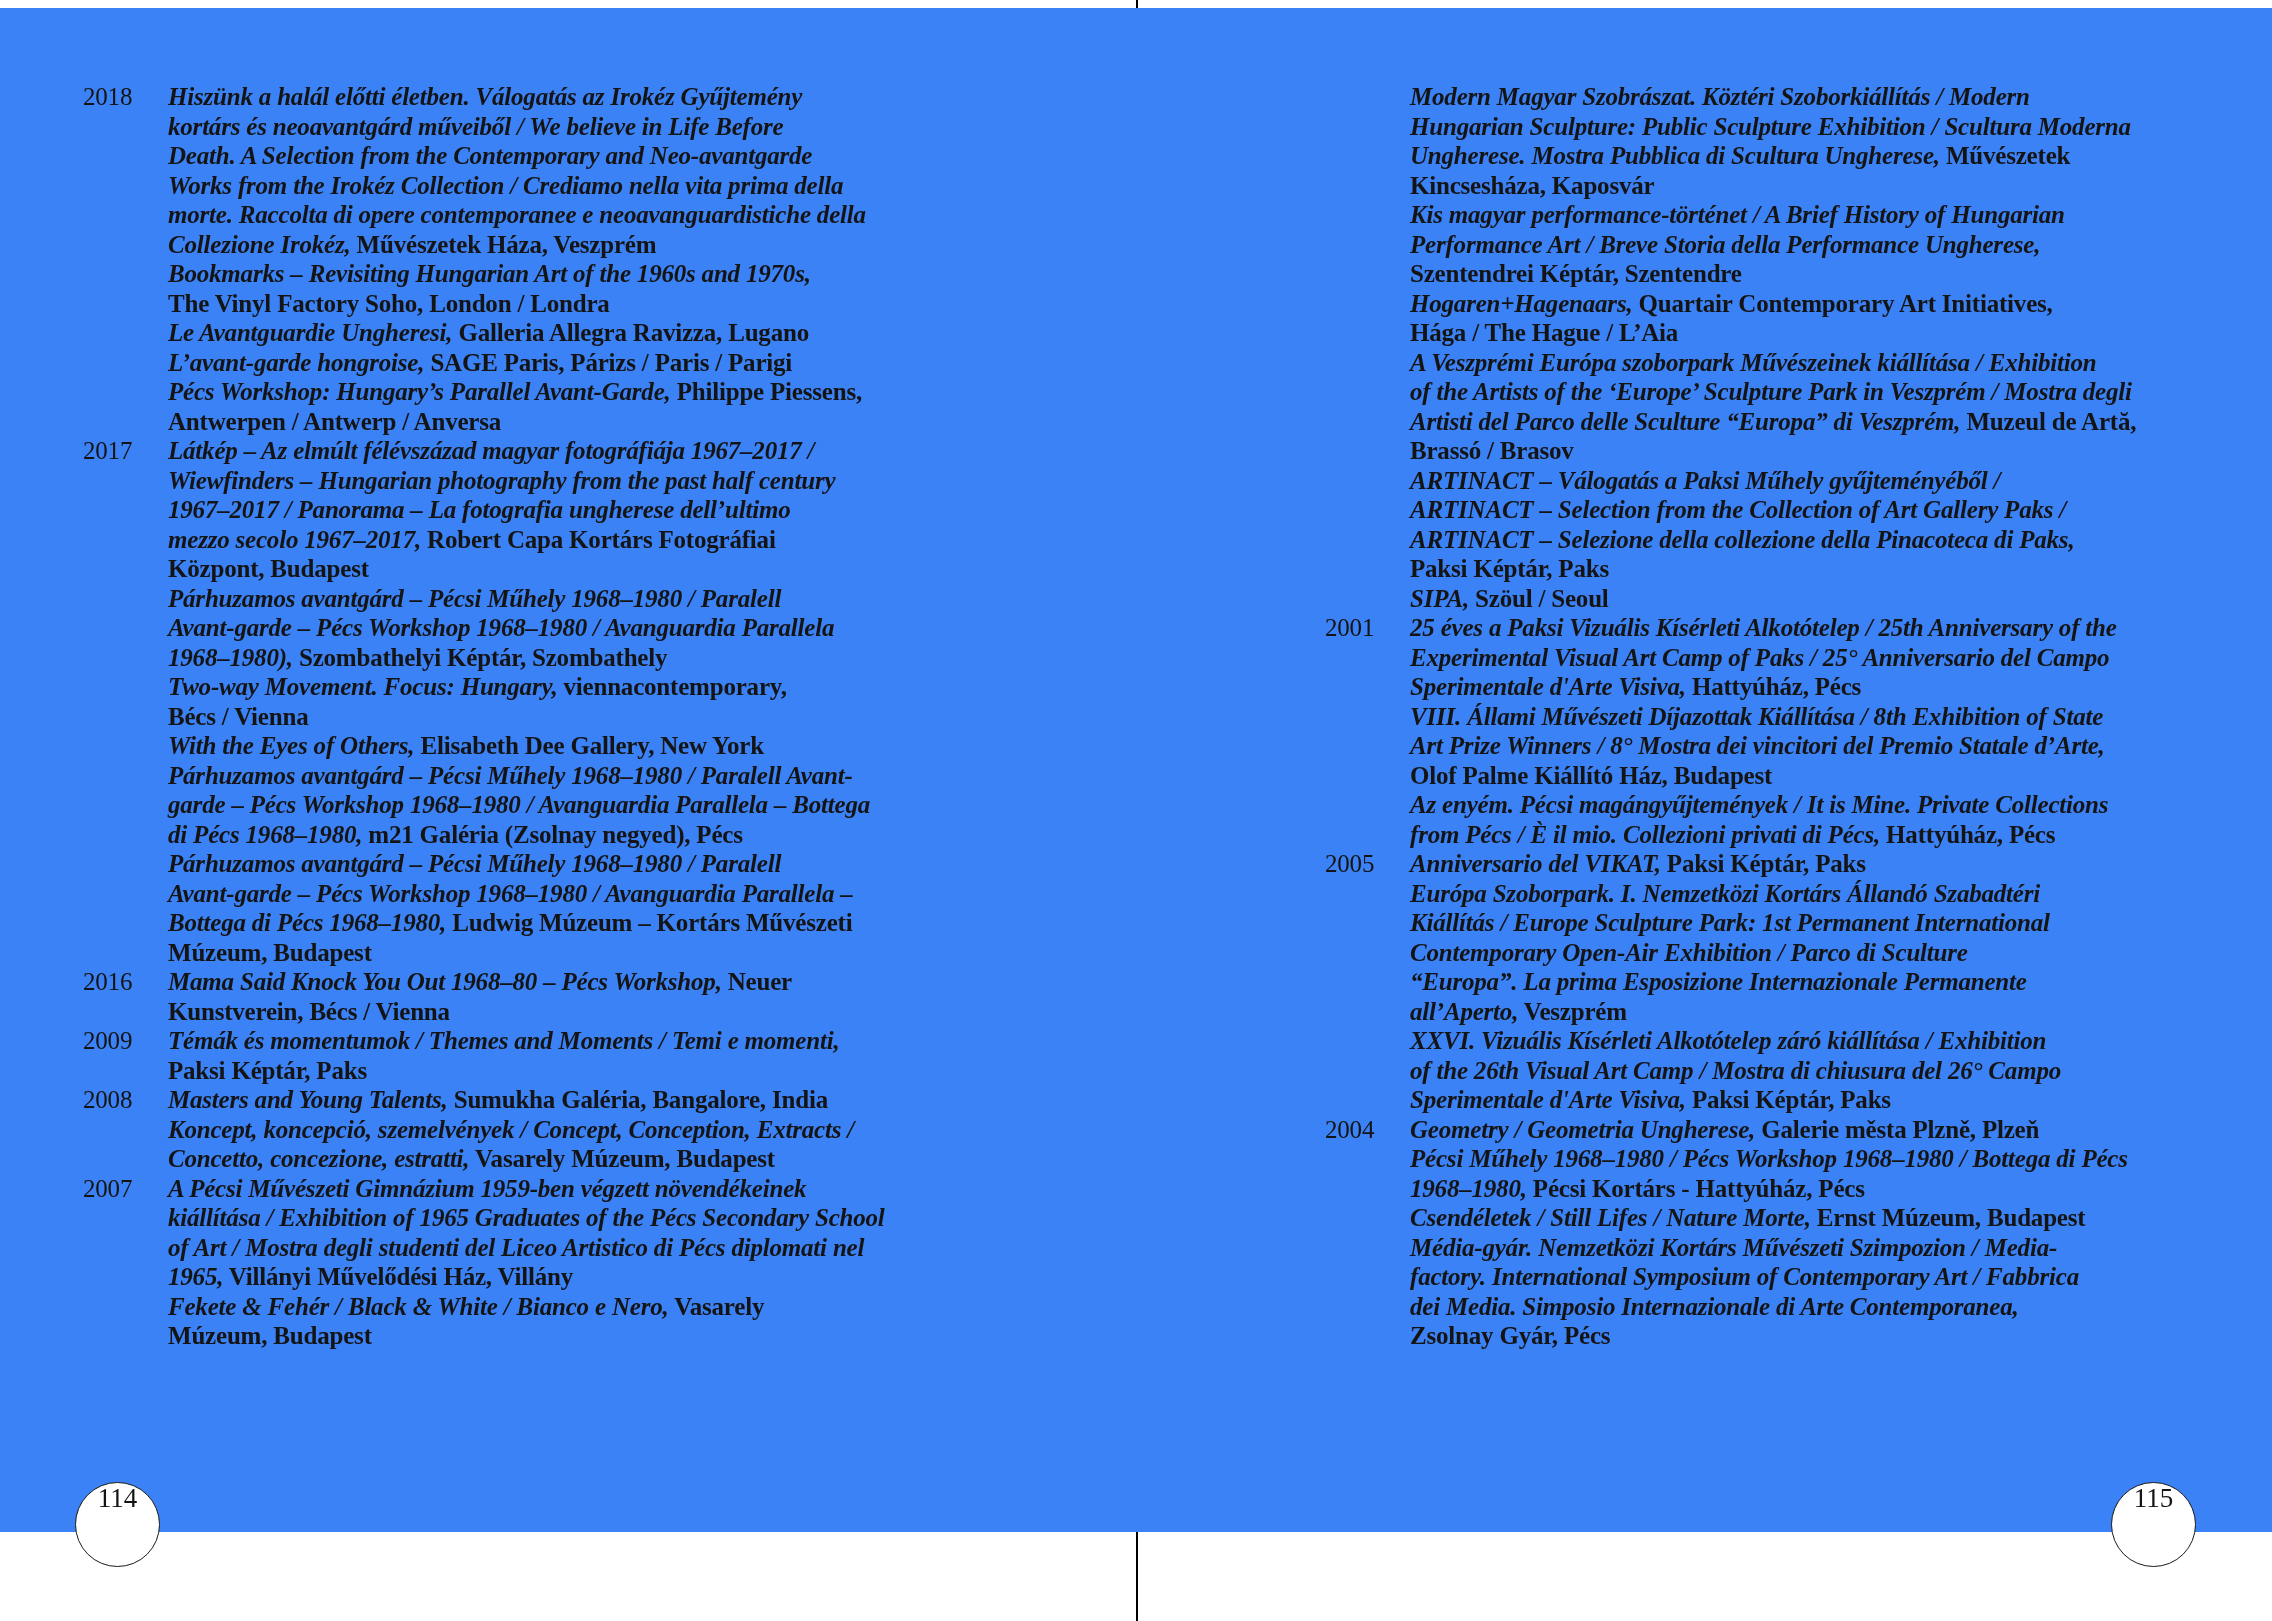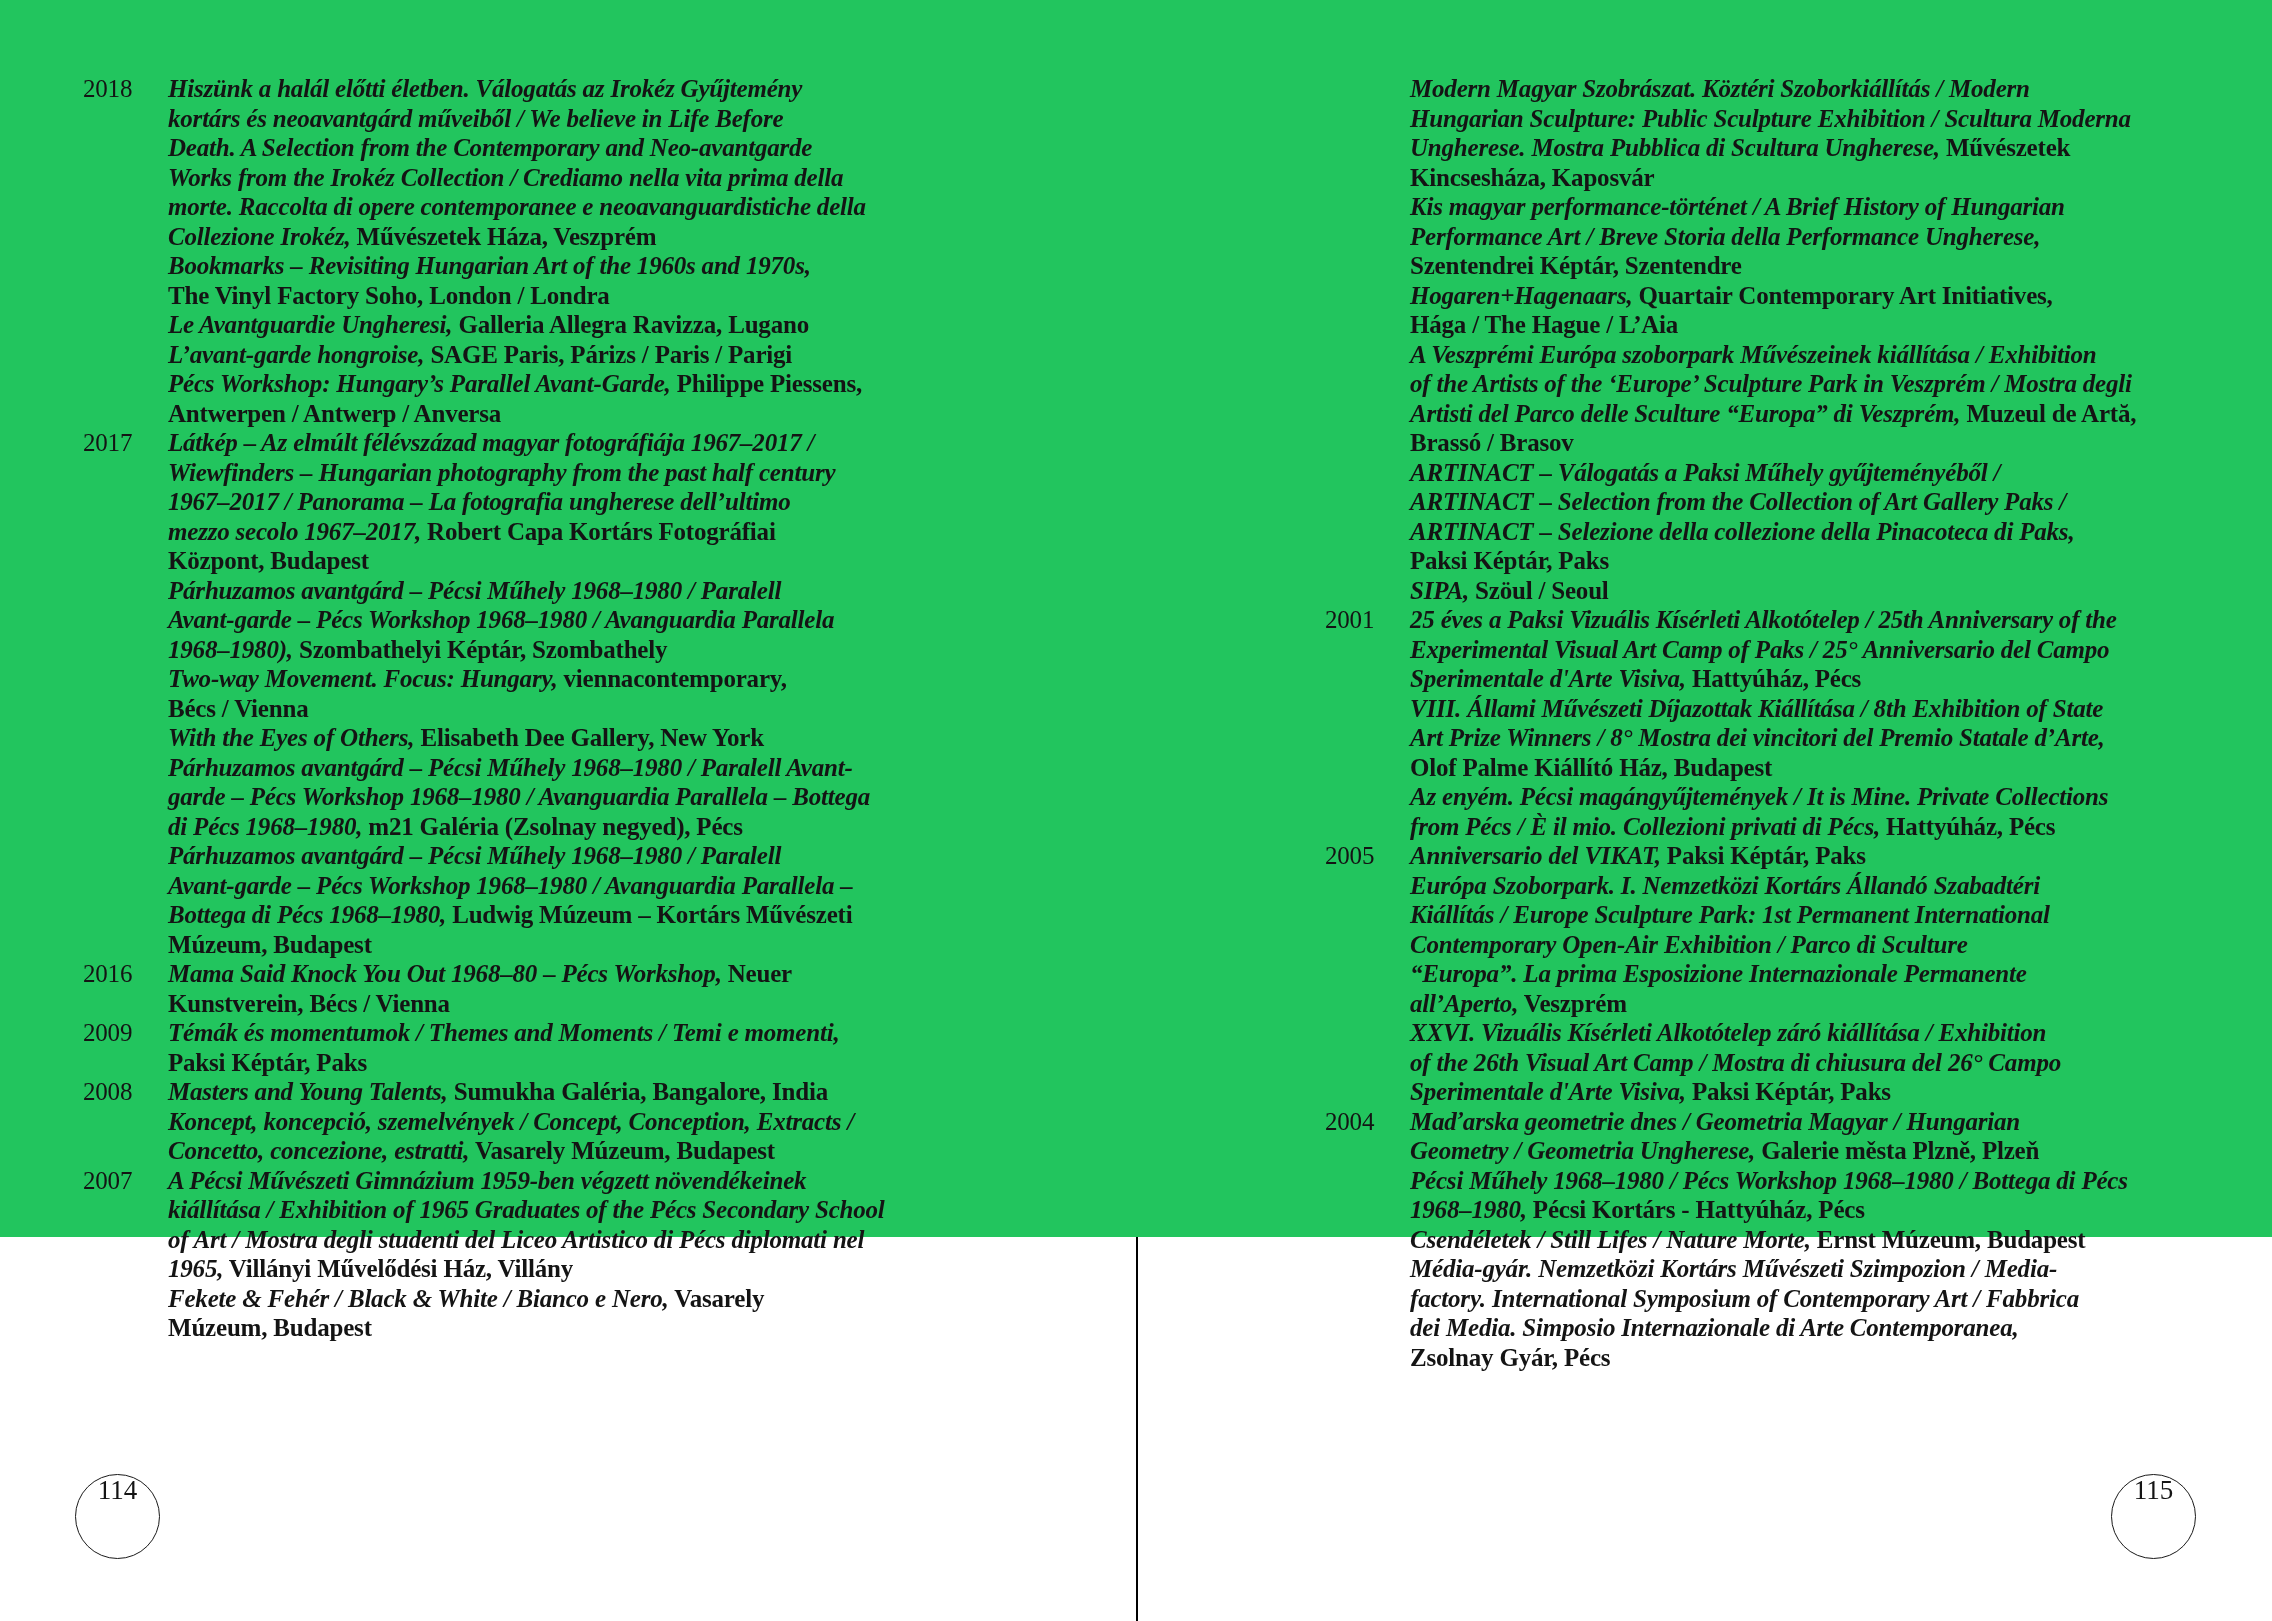--- a/index.html
+++ b/index.html
@@ -6,21 +6,21 @@
     margin: 0;
     padding: 0;
     width: 2273px;
     height: 1622px;
     background: #ffffff;
     font-family: "Liberation Serif", "DejaVu Serif", serif;
     color: #141414;
     overflow: hidden;
   }
   .spread { position: relative; width: 2273px; height: 1622px; }
-  .page { position: absolute; top: 0; width: 1136px; height: 1237px; background: #22c55e; }
+  .page { position: absolute; top: 8px; width: 1136px; height: 1524px; background: #3b82f6; }
   .page-left  { left: 0; }
   .page-right { left: 1136px; }
   .divider {
     position: absolute; top: 0; left: 1136px; width: 1.5px; height: 1622px;
     background: #000000;
   }
   .content {
     position: absolute;
     top: 74px;
     font-size: 25px;
@@ -189,21 +189,20 @@
             <div class="line"><span class="it">“Europa”. La prima Esposizione Internazionale Permanente</span></div>
             <div class="line"><span class="it">all’Aperto,</span><span class="ro"> Veszprém</span></div>
             <div class="line"><span class="it">XXVI. Vizuális Kísérleti Alkotótelep záró kiállítása / Exhibition</span></div>
             <div class="line"><span class="it">of the 26th Visual Art Camp / Mostra di chiusura del 26° Campo</span></div>
             <div class="line"><span class="it">Sperimentale d'Arte Visiva,</span><span class="ro"> Paksi Képtár, Paks</span></div>
           </div>
         </div>
         <div class="block">
           <div class="year">2004</div>
           <div class="lines">
-            <div class="line"><span class="it">Maďarska geometrie dnes / Geometria Magyar / Hungarian</span></div>
             <div class="line"><span class="it">Geometry / Geometria Ungherese,</span><span class="ro"> Galerie města Plzně, Plzeň</span></div>
             <div class="line"><span class="it">Pécsi Műhely 1968–1980 / Pécs Workshop 1968–1980 / Bottega di Pécs</span></div>
             <div class="line"><span class="it">1968–1980,</span><span class="ro"> Pécsi Kortárs - Hattyúház, Pécs</span></div>
             <div class="line"><span class="it">Csendéletek / Still Lifes / Nature Morte,</span><span class="ro"> Ernst Múzeum, Budapest</span></div>
             <div class="line"><span class="it">Média-gyár. Nemzetközi Kortárs Művészeti Szimpozion / Media-</span></div>
             <div class="line"><span class="it">factory. International Symposium of Contemporary Art / Fabbrica</span></div>
             <div class="line"><span class="it">dei Media. Simposio Internazionale di Arte Contemporanea,</span></div>
             <div class="line"><span class="ro">Zsolnay Gyár, Pécs</span></div>
           </div>
         </div>

